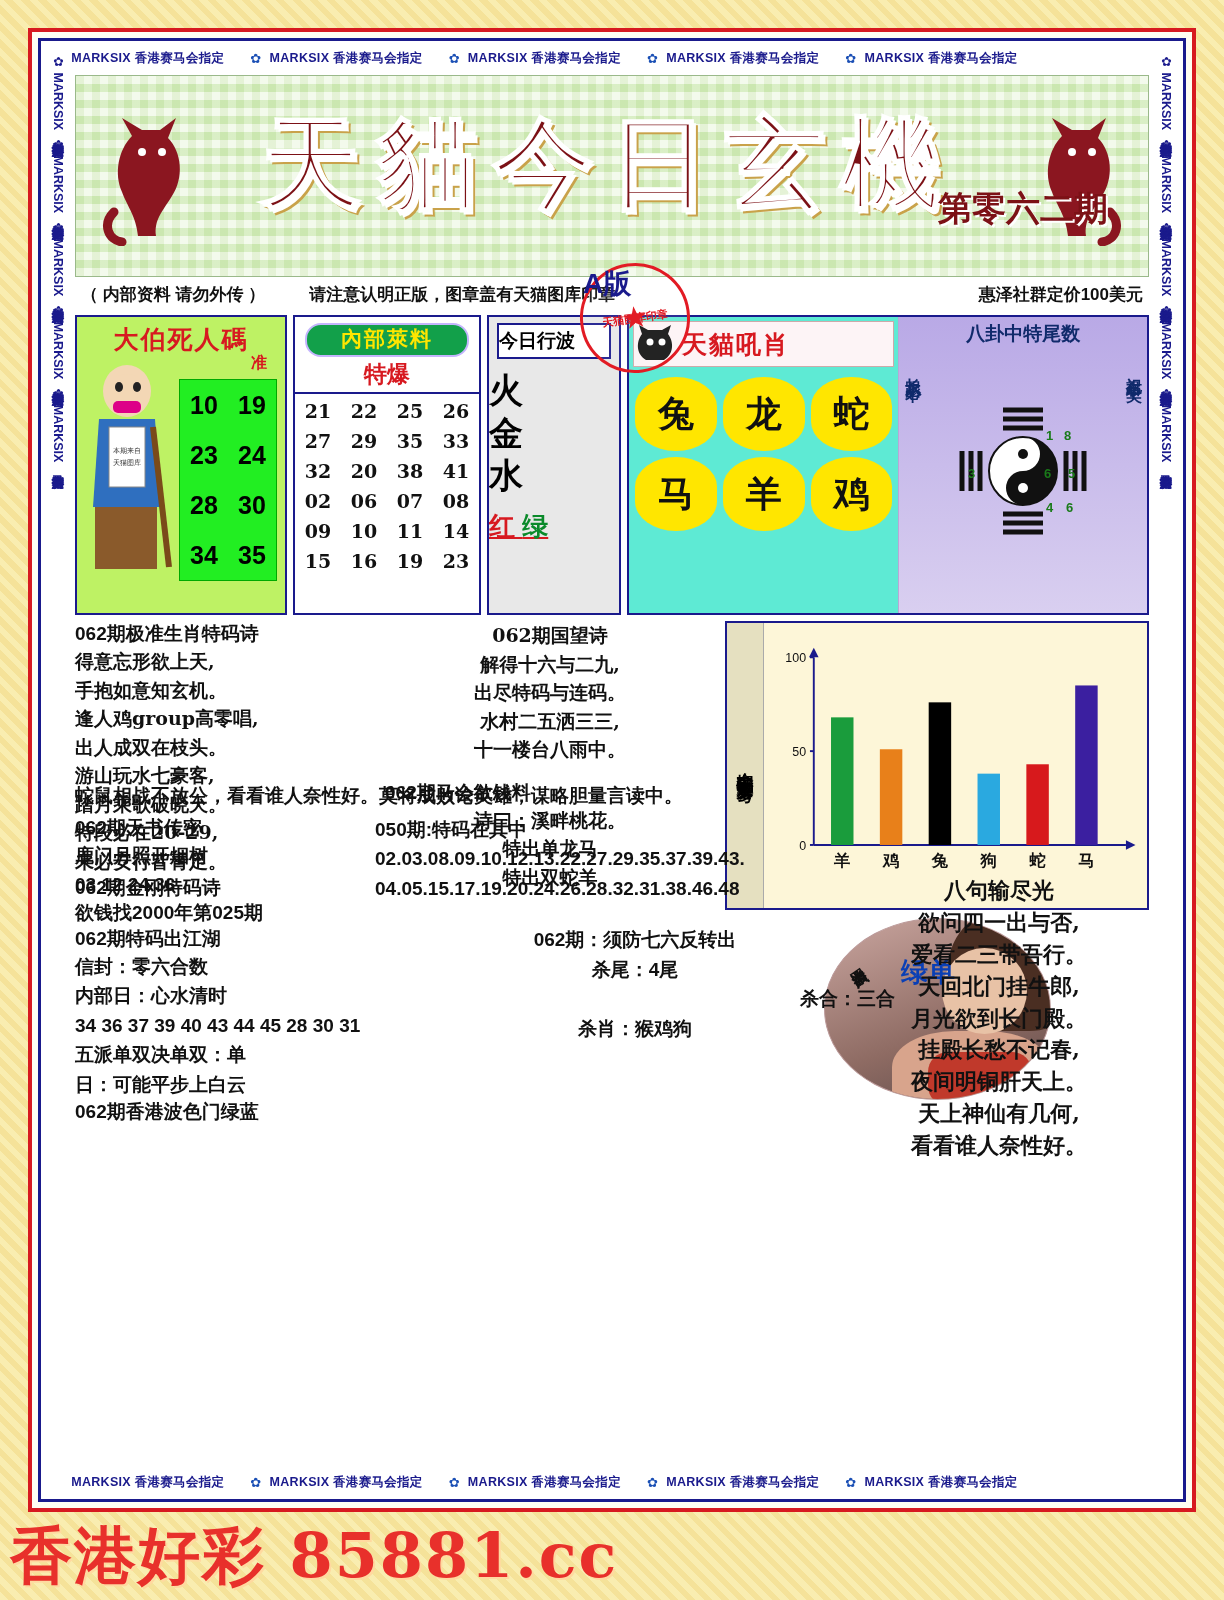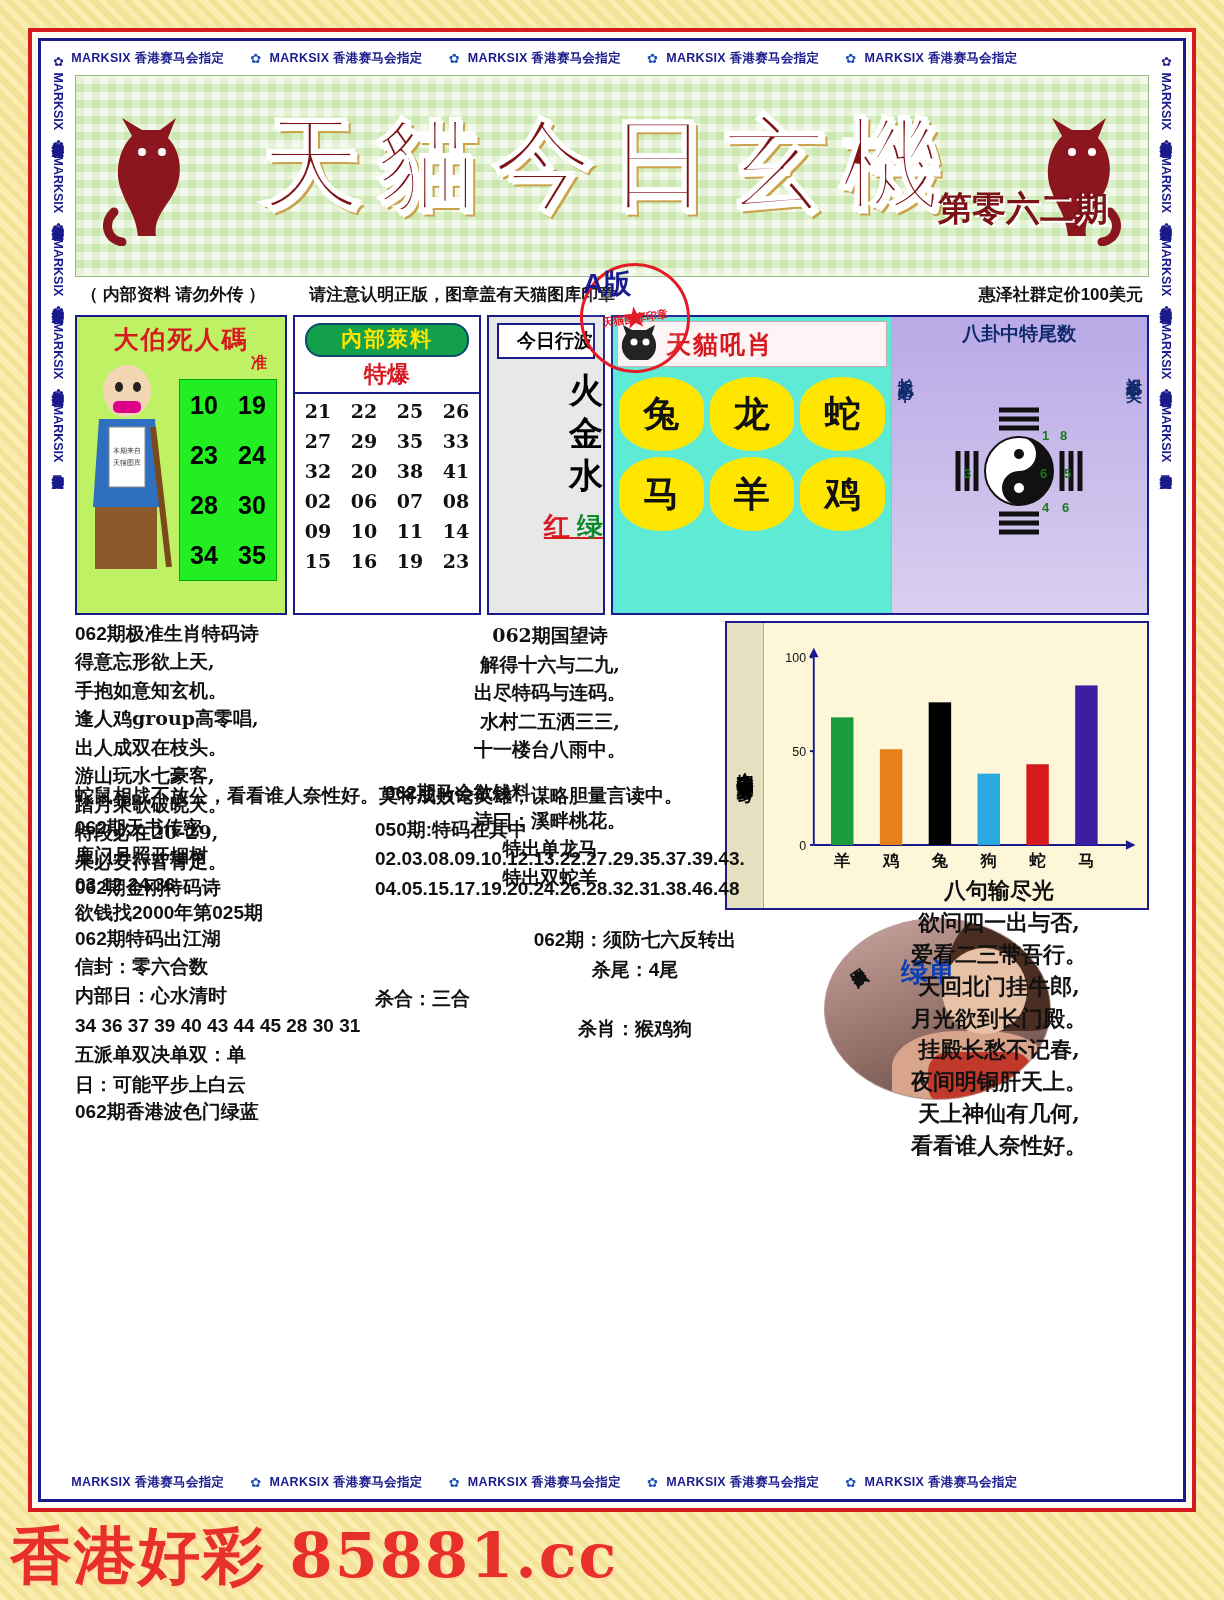--- a/index.html
+++ b/index.html
@@ -123,34 +123,34 @@
   .p1 .oldman{position:absolute;left:6px;top:40px;width:92px;height:230px;}
   .p1 .numbox{
     position:absolute;right:8px;top:62px;width:96px;height:200px;
     background:#22ee22;border:1px solid #0a0;
     display:grid;grid-template-columns:1fr 1fr;align-content:space-around;
     font-size:25px;font-weight:bold;text-align:center;color:#000;
   }
   .p2{width:188px;background:#fff;}
   .p2 .banner{
     margin:6px auto 0;width:160px;height:30px;background:#12a04a;
-    border:2px solid #0c4a6e;border-radius:16px;
+    border:2px solid #c4b5fd;border-radius:16px;
     color:#ffe600;font-size:21px;font-weight:bold;text-align:center;line-height:28px;
     letter-spacing:2px;
   }
   .p2 .sub{
     text-align:center;font-size:23px;font-weight:bold;color:#d71920;
     margin-top:2px;border-bottom:2px solid #1a1a8c;padding-bottom:2px;
   }
   .p2 .grid{
     margin-top:6px;font-size:19px;font-weight:bold;color:#111;
     display:grid;grid-template-columns:repeat(4,1fr);
     row-gap:8px;text-align:center;font-family:"DejaVu Serif","Liberation Serif",serif;
   }
-  .p3{width:118px;background:#e8e8e8;text-align:right;}
+  .p3{width:134px;background:#e8e8e8;text-align:left;}
   .p3 .hd{
     margin:6px 8px 0;border:2px solid #1a1a8c;background:#fff;
     font-size:19px;font-weight:bold;padding:3px 0;
   }
   .p3 .el{font-size:34px;font-weight:bold;margin-top:10px;line-height:1.25;}
   .p3 .colors{font-size:26px;font-weight:bold;color:#d71920;margin-top:12px;text-decoration:underline;}
   .p3 .colors .g{color:#0a8a2a;}
   .p4{flex:1;background:#e9dff5;display:flex;}
   .p4 .left{width:52%;background:#5eead4;position:relative;border-right:1px solid #b9a6d6;}
   .p4 .catbar{
@@ -532,21 +532,21 @@
           <div class="hdln">062期香港波色门绿蓝</div>
         </div>
 
         <div style="position:absolute;left:300px;top:740px;width:520px">
           <div class="tbl">050期:特码在其中</div>
           <div class="tbl">02.03.08.09.10.12.13.22.27.29.35.37.39.43.</div>
           <div class="tbl">04.05.15.17.19.20.24.26.28.32.31.38.46.48</div>
           <div style="height:22px"></div>
           <div class="tbl" style="text-align:center">062期：须防七六反转出</div>
           <div class="tbl" style="text-align:center">杀尾：4尾</div>
-          <div class="tbl" style="text-align:left">杀合：三合</div>
+          <div class="tbl" style="text-align:right">杀合：三合</div>
           <div class="tbl" style="text-align:center">杀肖：猴鸡狗</div>
         </div>
 
         <div style="position:absolute;right:0;top:800px;width:300px;text-align:center">
           <div class="poem-r">八句输尽光</div>
           <div class="poem-r" id="cc1">
               <div>欲问四一出与否,</div>
               <div>爱看二三带吾行。</div>
               <div>天回北门挂牛郎,</div>
               <div>月光欲到长门殿。</div>

